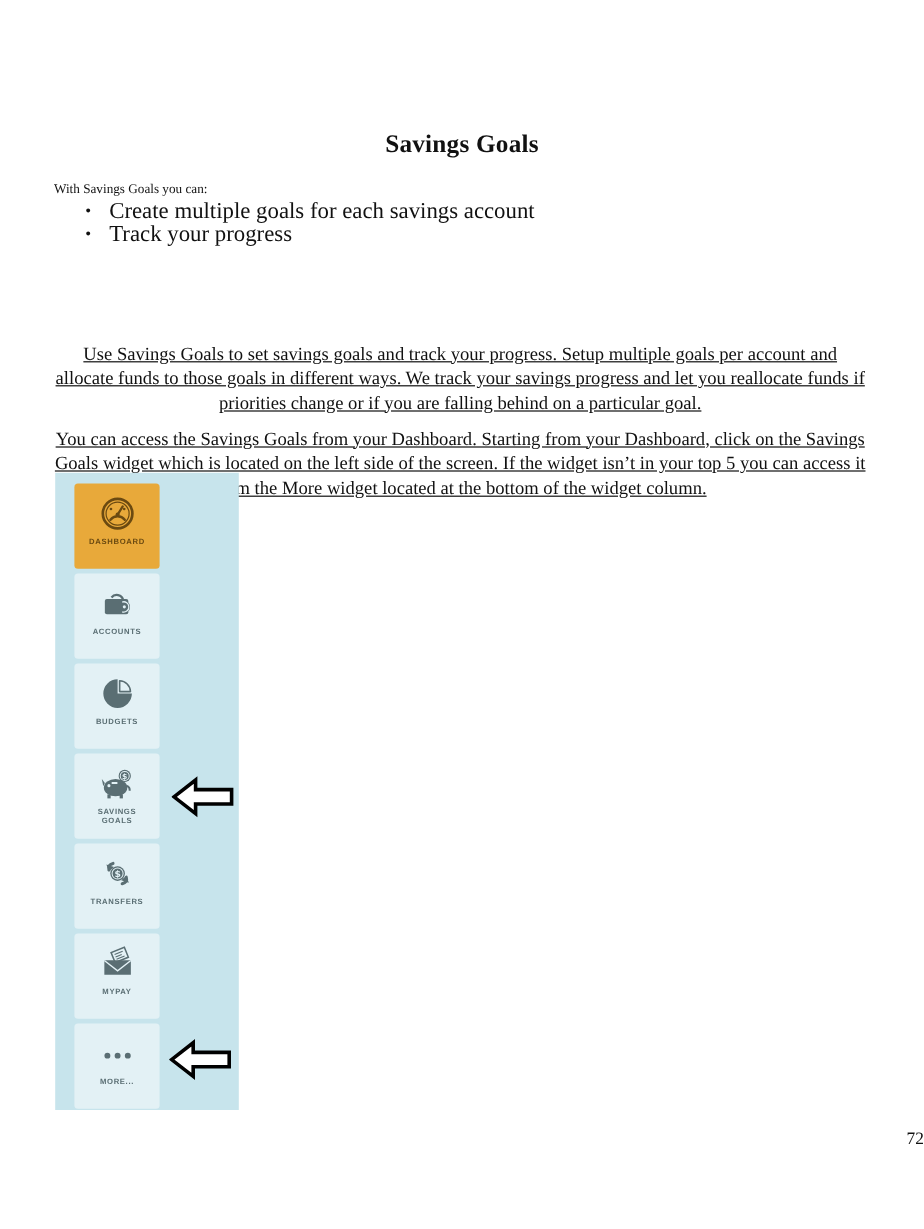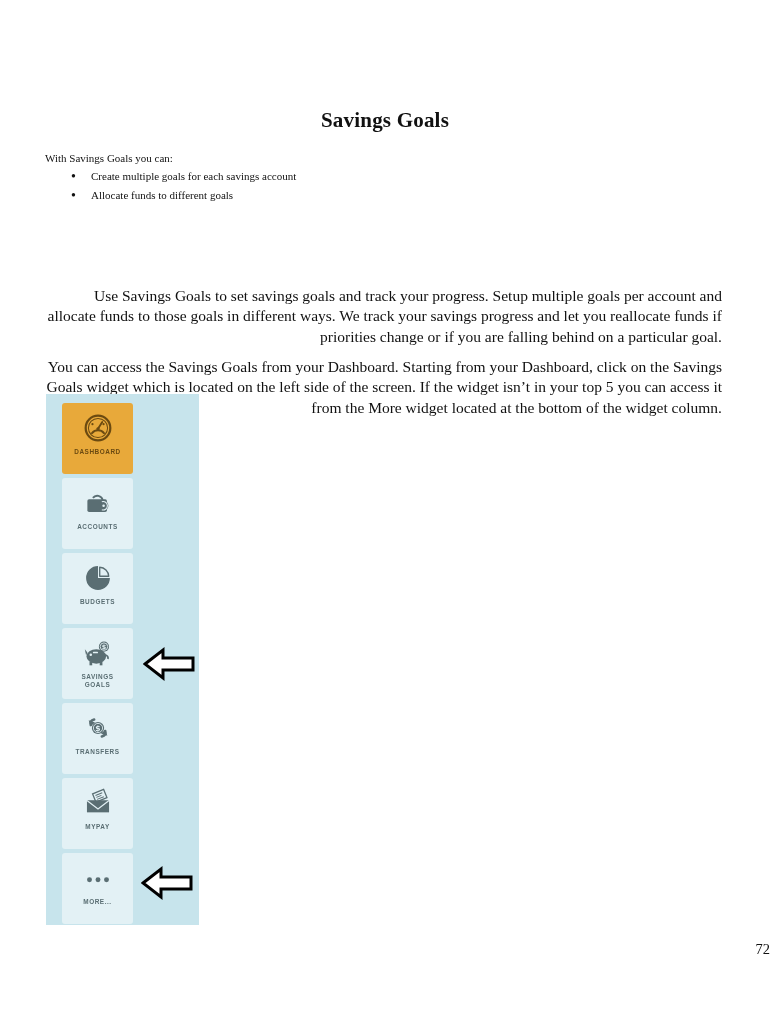--- a/index.html
+++ b/index.html
@@ -32,36 +32,37 @@
   .bullets{
     position:absolute;
     top:167px;left:45px;
     width:690px;
     margin:0;padding:0;
     list-style:none;
   }
   .bullets li{
     position:relative;
     padding-left:46px;
-    font-size:11px;
+    font-size:19px;
     line-height:19.2px;
     white-space:nowrap;
   }
   .bullets li:before{
     content:"\2022";
     position:absolute;left:26px;top:0;
     font-size:14px;
   }
 
   .para{
     position:absolute;
     left:45px;width:677px;
     font-size:15.5px;
     line-height:20.5px;
-    text-align:right;
+    text-align:center;
+    text-decoration:underline;
   }
   #para-1{top:270px;}
   #para-2{top:341px;}
 
   
   .widget-panel{
     position:absolute;
     left:46px;top:394px;
     width:153px;height:531px;
     background:#c7e4ec;
@@ -128,21 +129,21 @@
 <body>
 
 <div class="page">
 
   <h1 class="doc-title">Savings Goals</h1>
 
   <div class="intro-line">With Savings Goals you can:</div>
 
   <ul class="bullets">
     <li>Create multiple goals for each savings account</li>
-    <li>Allocate funds to different goals</li>
+    <li>Track your progress</li>
   </ul>
 
   <p class="para" id="para-1">Use Savings Goals to set savings goals and track your progress. Setup multiple goals per account and allocate funds to those goals in different ways.  We track your savings progress and let you reallocate funds if priorities change or if you are falling behind on a particular goal.</p>
   <p class="para" id="para-2">You can access the Savings Goals from your Dashboard.  Starting from your Dashboard, click on the Savings Goals widget which is located on the left side of the screen.  If the widget isn’t in your top 5 you can access it from the More widget located at the bottom of the widget column.</p>
 
   <div class="widget-panel">
 
     <div class="tile active" id="tile-dashboard">
       <svg class="tile-icon" viewBox="0 0 40 40">
         <circle cx="20" cy="20" r="14.5" fill="none" stroke="#6b4a11" stroke-width="2.6"></circle>

